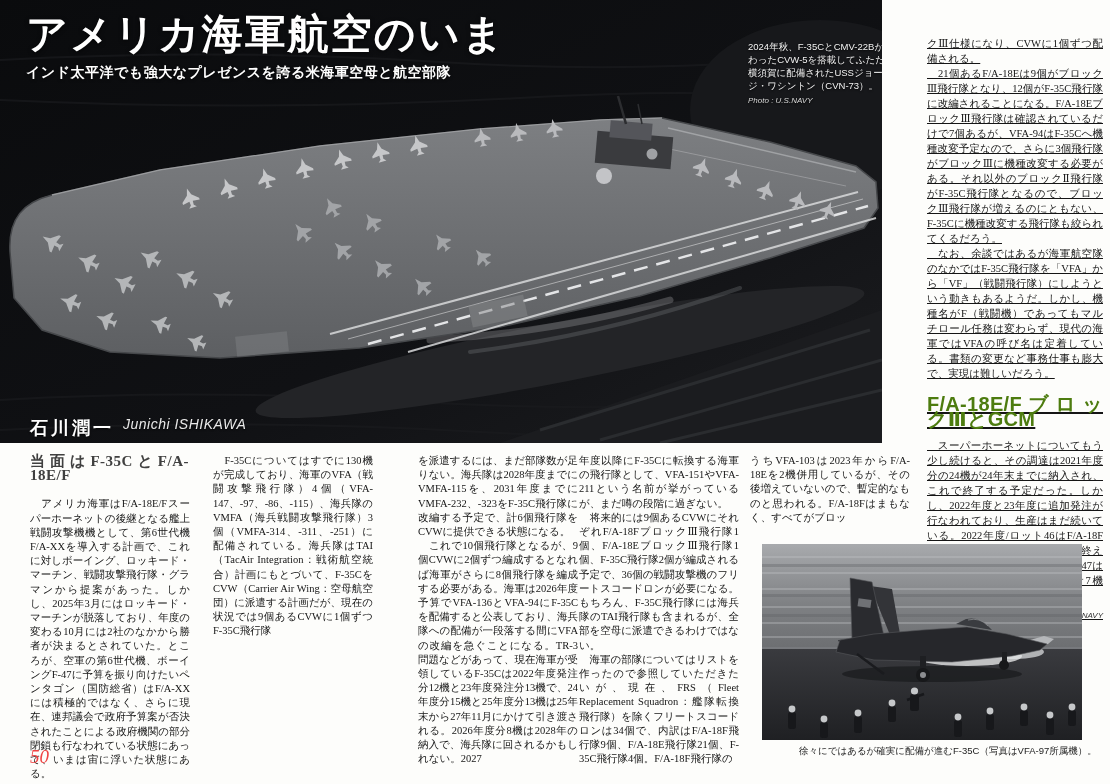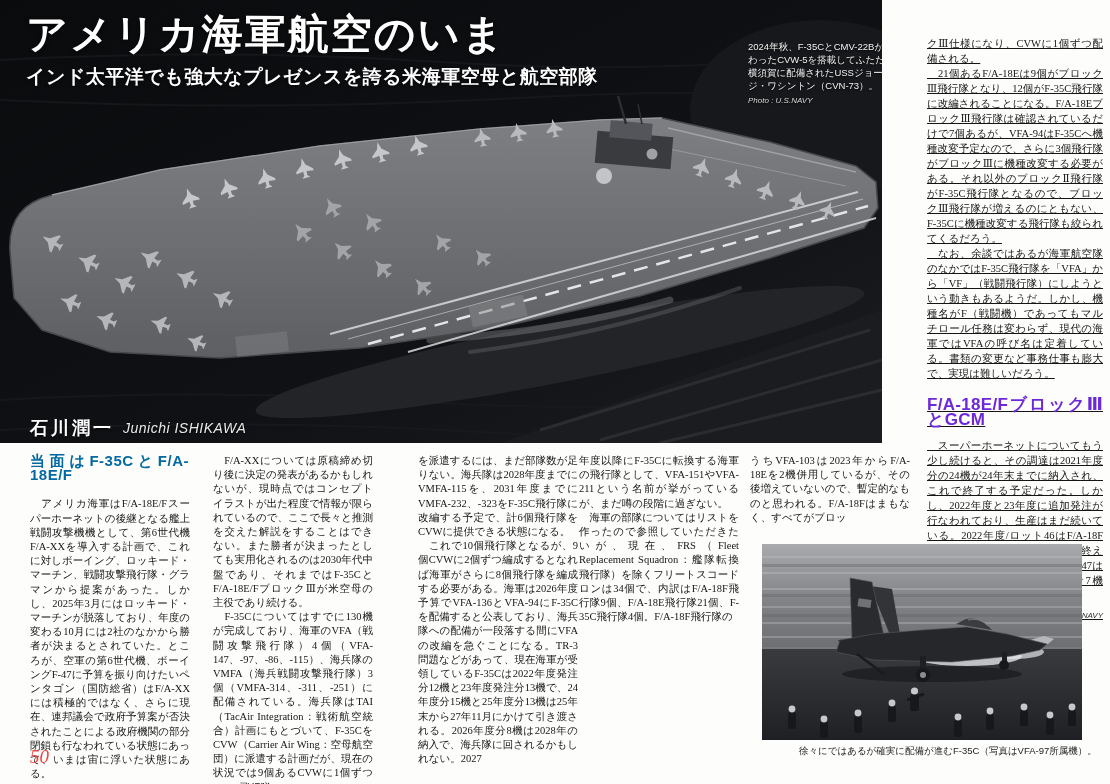--- a/index.html
+++ b/index.html
@@ -9,44 +9,44 @@
   
   .hero{position:absolute;left:0;top:0;width:882px;height:443px;background:#0b0c0e;overflow:hidden;}
   .hero svg{display:block;width:100%;height:100%;}
 
   .title-block{position:absolute;left:26px;top:12px;color:#fff;}
   .title-block h1{
     margin:0;font-family:"Liberation Sans","DejaVu Sans",sans-serif;font-weight:900;
     font-size:41px;letter-spacing:2px;line-height:1.1;text-shadow:0 1px 4px rgba(0,0,0,.7);}
   .title-block h2{
     margin:7px 0 0 0;font-family:"Liberation Sans","DejaVu Sans",sans-serif;font-weight:700;
-    font-size:19px;letter-spacing:.5px;text-shadow:0 1px 3px rgba(0,0,0,.7);}
+    font-size:14px;letter-spacing:.5px;text-shadow:0 1px 3px rgba(0,0,0,.7);}
 
   .hero-caption{position:absolute;left:748px;top:40px;width:152px;color:#f2f2f2;
     font-family:"Liberation Sans","DejaVu Sans",sans-serif;font-size:9.5px;line-height:13px;
     text-shadow:0 1px 2px rgba(0,0,0,.8);}
   .hero-caption .credit{font-style:italic;font-size:8px;color:#d8d8d8;margin-top:2px;}
 
-  .author{position:absolute;left:30px;top:416px;color:#fff;display:flex;align-items:center;
+  .author{position:absolute;left:30px;top:416px;color:#fff;display:flex;align-items:flex-start;
     font-family:"Liberation Sans","DejaVu Sans",sans-serif;text-shadow:0 1px 2px rgba(0,0,0,.8);}
   .author .name{font-size:18px;font-weight:900;letter-spacing:3px;}
   .author .romaji{font-size:14px;font-style:italic;margin-left:9px;color:#e9e9e9;letter-spacing:.5px;}
 
   
   .col{position:absolute;top:454px;width:160px;color:#151515;
     font-size:10.5px;line-height:14.2px;text-align:justify;text-justify:inter-character;}
   .col p{margin:0;}
   .col1{left:30px;}  .col2{left:213px;}  .col3{left:418px;}  .col4{left:579px;}  .col5{left:750px;}
   .sidebar{position:absolute;left:927px;top:36px;width:176px;color:#151515;
     font-size:10.5px;line-height:15px;text-align:justify;text-justify:inter-character;text-decoration:underline;}
   .sidebar p{margin:0;}
-  h3.sec{font-family:Liberation Sans, sans-serif;font-weight:700;
-    font-size:15px;letter-spacing:.5px;margin:0 1px 15px 0;color:#0369a1;}
+  h3.sec{font-family:Liberation Serif, serif;font-weight:700;
+    font-size:15px;letter-spacing:.5px;margin:0 1px 15px 0;color:#404040;}
   h3.sec2{font-family:"Liberation Sans","DejaVu Sans",sans-serif;font-weight:700;
-    font-size:17px;letter-spacing:.3px;margin:16px 0 11px 0;color:#6d28d9;}
+    font-size:20px;letter-spacing:.3px;margin:16px 0 11px 0;color:#4d7c0f;}
   .side-credit{text-align:right;font-style:italic;font-size:8px;color:#333;margin-top:5px;
     font-family:"Liberation Sans","DejaVu Sans",sans-serif;}
 
   
   .f35{position:absolute;left:762px;top:544px;width:320px;height:196px;background:#555;overflow:hidden;}
   .f35 svg{display:block;width:100%;height:100%;}
   .f35-caption{position:absolute;left:762px;top:745px;width:330px;
     font-family:"Liberation Sans","DejaVu Sans",sans-serif;font-size:9.5px;color:#222;margin-left:37px;}
 
   .page-num{position:absolute;left:30px;top:746px;font-style:italic;font-weight:400;
@@ -179,31 +179,31 @@
       <span class="romaji">Junichi ISHIKAWA</span>
     </div>
   </div>
 
   <div class="col col1">
     <h3 class="sec">当面はF-35CとF/A-18E/F</h3>
     <p>　アメリカ海軍はF/A-18E/Fスーパーホーネットの後継となる艦上戦闘攻撃機機として、第6世代機F/A-XXを導入する計画で、これに対しボーイング、ロッキード・マーチン、戦闘攻撃飛行隊・グラマンから提案があった。しかし、2025年3月にはロッキード・マーチンが脱落しており、年度の変わる10月には2社のなかから勝者が決まるとされていた。ところが、空軍の第6世代機、ボーイングF-47に予算を振り向けたいペンタゴン（国防総省）はF/A-XXには積極的ではなく、さらに現在、連邦議会で政府予算案が否決されたことによる政府機関の部分閉鎖も行なわれている状態にあって、いまは宙に浮いた状態にある。</p>
   </div>
 
   <div class="col col2">
-    <p>　F/A-XXについては原稿締め切り後に決定の発表があるかもしれないが、現時点ではコンセプトイラストが出た程度で情報が限られているので、ここで長々と推測を交えた解説をすることはできない。また勝者が決まったとしても実用化されるのは2030年代中盤であり、それまではF-35CとF/A-18E/FブロックⅢが米空母の主役であり続ける。</p>
     <p>　F-35Cについてはすでに130機が完成しており、海軍のVFA（戦闘攻撃飛行隊）4個（VFA-147、-97、-86、-115）、海兵隊のVMFA（海兵戦闘攻撃飛行隊）3個（VMFA-314、-311、-251）に配備されている。海兵隊はTAI（TacAir Integration：戦術航空統合）計画にもとづいて、F-35CをCVW（Carrier Air Wing：空母航空団）に派遣する計画だが、現在の状況では9個あるCVWに1個ずつF-35C飛行隊</p>
   </div>
 
   <div class="col col3">
     <p>を派遣するには、まだ部隊数が足りない。海兵隊は2028年度までにVMFA-115を、2031年度までにVMFA-232、-323をF-35C飛行隊に改編する予定で、計6個飛行隊をCVWに提供できる状態になる。</p>
     <p>　これで10個飛行隊となるが、9個CVWに2個ずつ編成するとなれば海軍がさらに8個飛行隊を編成する必要がある。海軍は2026年度予算でVFA-136とVFA-94にF-35Cを配備すると公表しており、海兵隊への配備が一段落する間にVFAの改編を急ぐことになる。TR-3問題などがあって、現在海軍が受領しているF-35Cは2022年度発注分12機と23年度発注分13機で、24年度分15機と25年度分13機は25年末から27年11月にかけて引き渡される。2026年度分8機は2028年の納入で、海兵隊に回されるかもしれない。2027</p>
   </div>
 
   <div class="col col4">
     <p>年度以降にF-35Cに転換する海軍の飛行隊として、VFA-151やVFA-211という名前が挙がっているが、まだ噂の段階に過ぎない。</p>
+    <p>　将来的には9個あるCVWにそれぞれF/A-18FブロックⅢ飛行隊1個、F/A-18EブロックⅢ飛行隊1個、F-35C飛行隊2個が編成される予定で、36個の戦闘攻撃機のフリートスコードロンが必要になる。もちろん、F-35C飛行隊には海兵隊のTAI飛行隊も含まれるが、全部を空母に派遣できるわけではない。</p>
     <p>　海軍の部隊についてはリストを作ったので参照していただきたいが、現在、FRS（Fleet Replacement Squadron：艦隊転換飛行隊）を除くフリートスコードロンは34個で、内訳はF/A-18F飛行隊9個、F/A-18E飛行隊21個、F-35C飛行隊4個。F/A-18F飛行隊の</p>
   </div>
 
   <div class="col col5">
     <p>うちVFA-103は2023年からF/A-18Eを2機併用しているが、その後増えていないので、暫定的なものと思われる。F/A-18Fはまもなく、すべてがブロッ</p>
   </div>
 
   <div class="sidebar">
     <p>クⅢ仕様になり、CVWに1個ずつ配備される。</p>
     <p>　21個あるF/A-18Eは9個がブロックⅢ飛行隊となり、12個がF-35C飛行隊に改編されることになる。F/A-18EブロックⅢ飛行隊は確認されているだけで7個あるが、VFA-94はF-35Cへ機種改変予定なので、さらに3個飛行隊がブロックⅢに機種改変する必要がある。それ以外のブロックⅡ飛行隊がF-35C飛行隊となるので、ブロックⅢ飛行隊が増えるのにともない、F-35Cに機種改変する飛行隊も絞られてくるだろう。</p>

